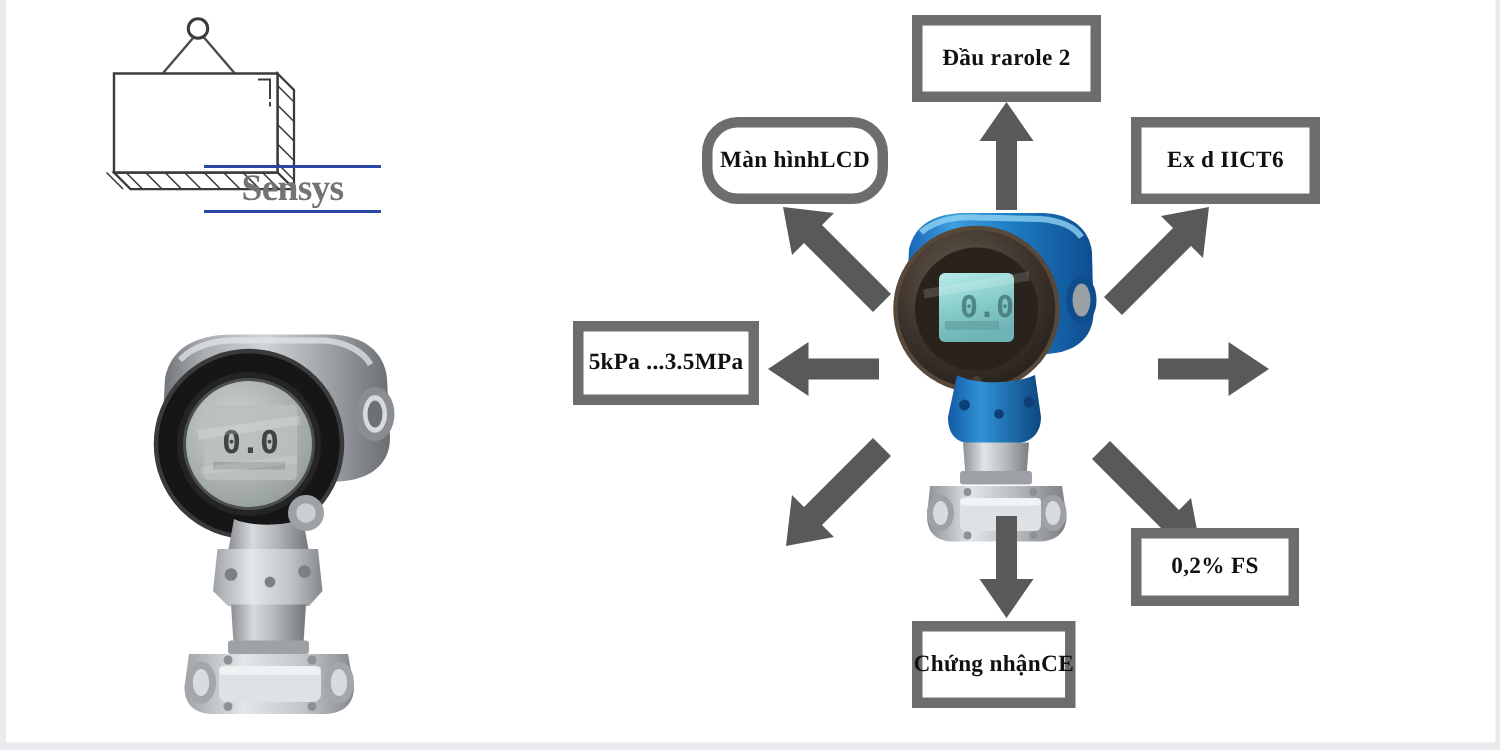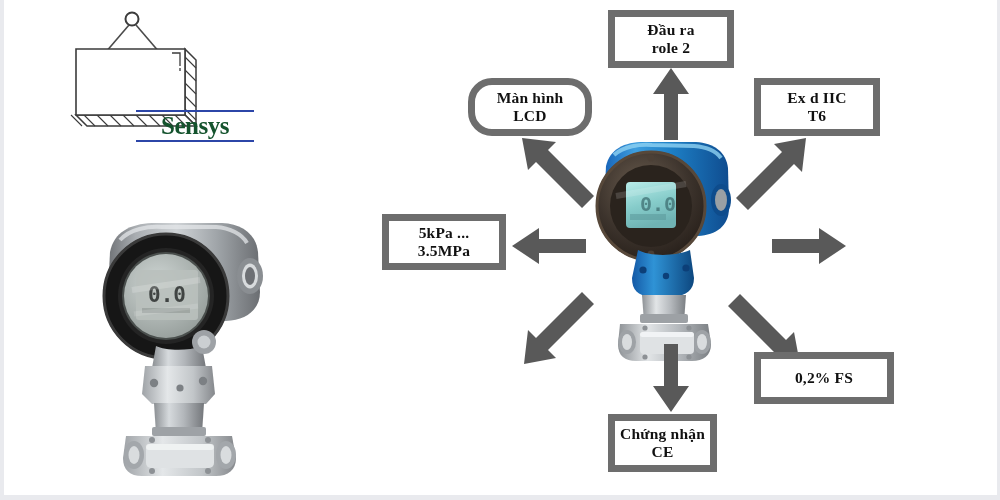--- a/index.html
+++ b/index.html
@@ -20,54 +20,53 @@
     border-bottom: 5px solid #e9eaee;
     overflow: hidden;
   }
 
   
   .callout {
     position: absolute;
     background: #ffffff;
     border: 7px solid #6d6d6d;
     display: flex;
-    flex-direction: column;
     align-items: center;
     justify-content: center;
     text-align: center;
     color: #111111;
     font-weight: bold;
     font-size: 15.5px;
     line-height: 1.18;
     letter-spacing: 0.2px;
   }
   .callout span { display: block; white-space: nowrap; }
   .callout.one-line { font-size: 20px; }
 
   .box-relay   { left: 604px; top: 10px;  width: 126px; height: 58px; }
   .box-lcd     { left: 464px; top: 78px;  width: 124px; height: 58px; border-radius: 24px; }
   .box-exd     { left: 750px; top: 78px;  width: 126px; height: 58px; }
   .box-range   { left: 378px; top: 214px; width: 124px; height: 56px; }
   .box-ip      { left: 846px; top: 214px; width: 112px; height: 54px; }
   .box-amp     { left: 464px; top: 348px; width: 126px; height: 58px; }
-  .box-fs      { left: 750px; top: 352px; width: 140px; height: 52px; }
+  .box-fs      { left: 750px; top: 352px; width: 112px; height: 52px; }
   .box-ce      { left: 604px; top: 414px; width: 109px; height: 58px; }
 
   
   .arrow { position: absolute; }
   .arrow svg { display: block; overflow: visible; }
 
   
   #sensys-sign { position: absolute; left: 40px; top: 8px; width: 220px; height: 200px; }
   #sensys-wordmark {
     position: absolute;
     left: 92px; top: 102px;
     width: 118px;
     text-align: center;
-    color: #14532d;
+    color: #737373;
     font-weight: bold;
     font-size: 25px;
     letter-spacing: -0.5px;
     border-top: 2.5px solid #2c46a8;
     border-bottom: 2.5px solid #2c46a8;
     padding: 1px 0 0 0;
     line-height: 1.06;
     font-family: "Liberation Serif", "DejaVu Serif", serif;
   }
 

